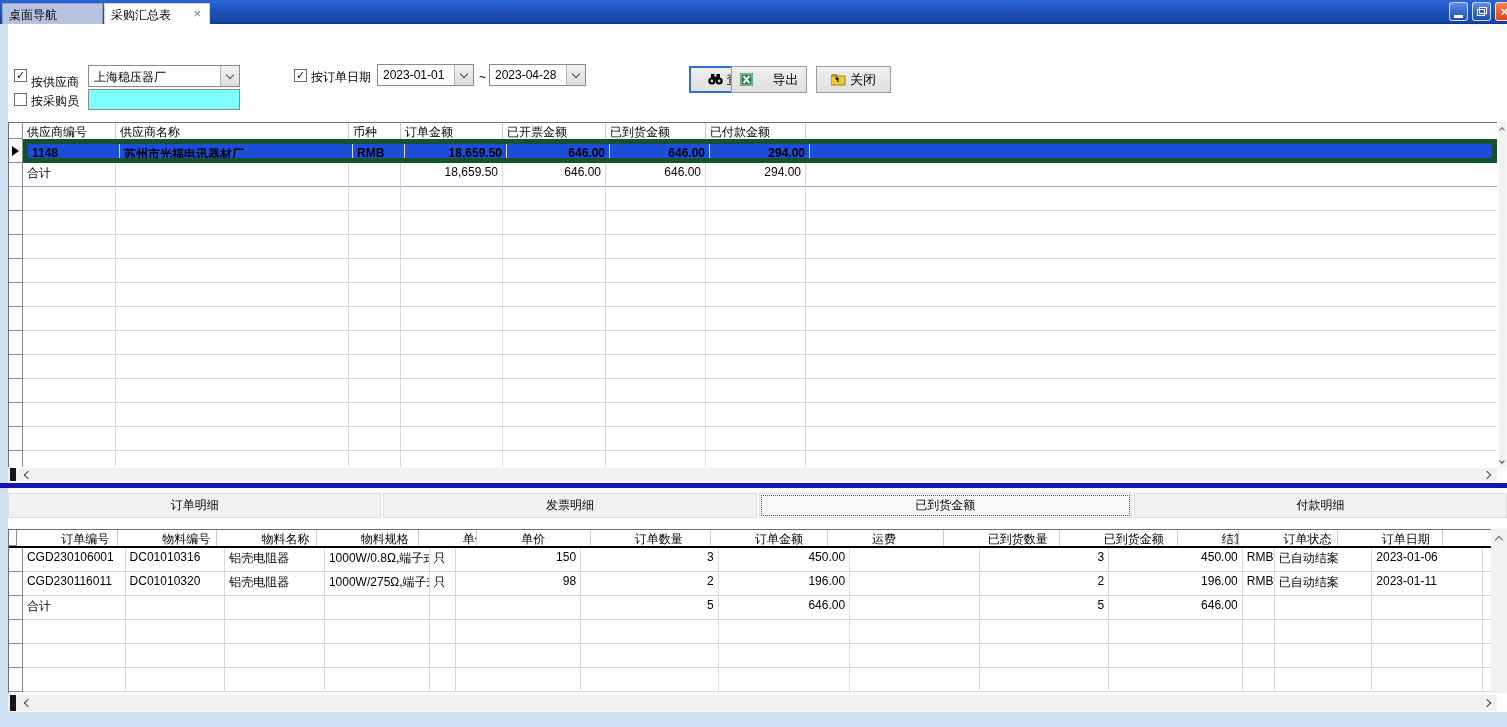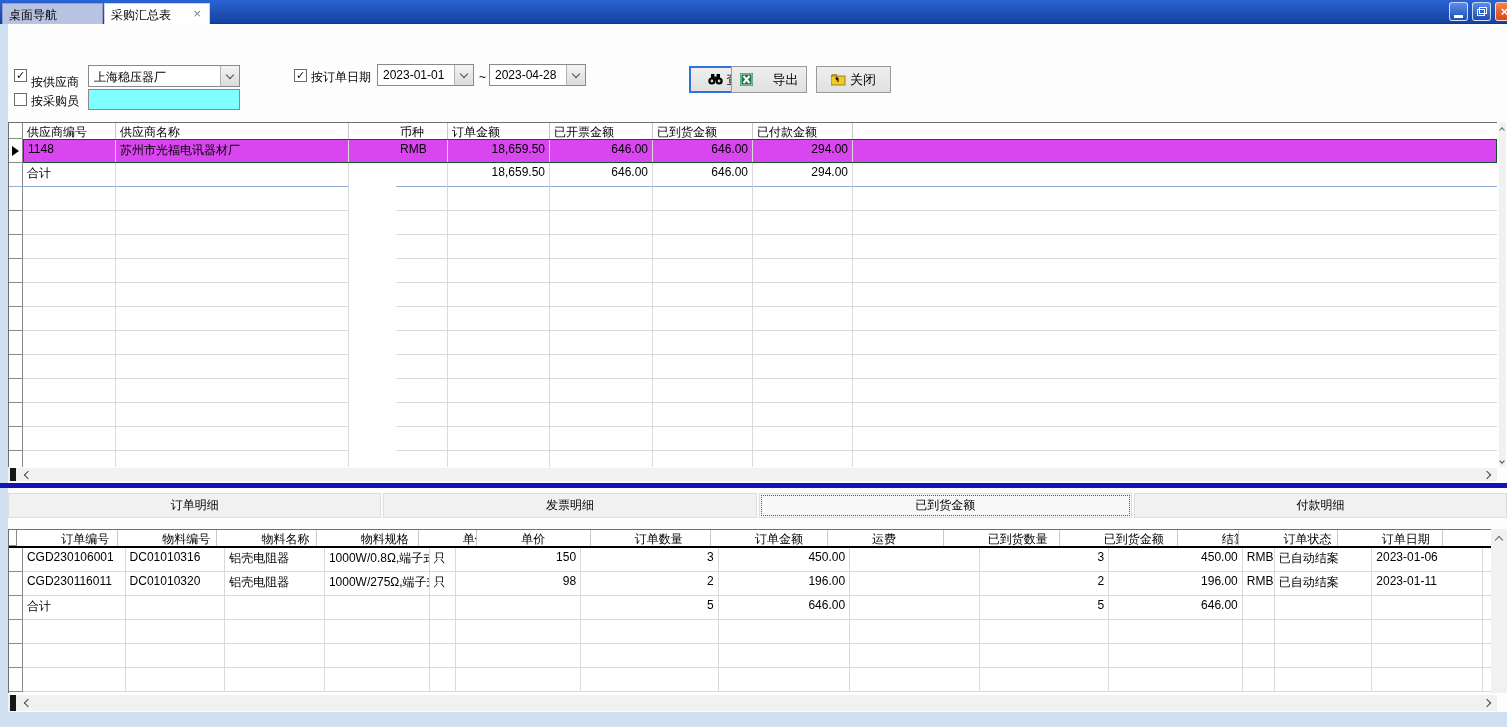--- a/index.html
+++ b/index.html
@@ -57,23 +57,23 @@
   .trow.head{height:16px;}
   .cell{box-sizing:border-box;padding:2px 4px 0 4px;overflow:hidden;white-space:nowrap;
         border-right:1px solid #d9d9d9;border-bottom:1px solid #d9d9d9;}
   .head .cell{border-bottom:none;padding-top:1px;border-right:1px solid #c9c9c9;cursor:pointer;}
   .cell.rowhdr{border-right:1px solid #8a8a8a;border-bottom:1px solid #8a8a8a;background:#fff;padding:0;position:relative;cursor:default;}
   .cell.nob{border-right:none;}
   .num{text-align:right;}
   .rowmark{position:absolute;left:3px;top:7px;width:0;height:0;
       border-left:7px solid #000;border-top:5px solid transparent;border-bottom:5px solid transparent;}
   
-  .tc0{width:14px;} .tc1{width:93px;} .tc2{width:233px;} .tc3{width:52px;margin-left:47px;}
+  .tc0{width:14px;} .tc1{width:93px;} .tc2{width:233px;} .tc3{width:52px;}
   .tc4{width:102px;} .tc5{width:103px;} .tc6{width:100px;} .tc7{width:100px;} .tcf{flex:1;}
-  .selwrap{display:flex;flex:1;border:1px solid #14532d;background:#d946ef;box-sizing:border-box;}
+  .selwrap{display:flex;flex:1;border:5px solid #14532d;background:#1d4ed8;box-sizing:border-box;font-weight:bold;}
   .selwrap .cell{border-bottom:none;padding-top:2px;}
   .totrow .cell{border-bottom:1px solid #93aed2;}
   
   .dc0{width:14px;} .dc1{width:103px;} .dc2{width:100px;} .dc3{width:100px;} .dc4{width:105px;}
   .dc5{width:26px;} .dc6{width:126px;} .dc7{width:138px;} .dc8{width:132px;} .dc9{width:130px;}
   .dc10{width:130px;} .dc11{width:134px;} .dc12{width:32px;} .dc13{width:98px;} .dc14{width:111px;} .dcf{flex:1;}
   .bhead{border-bottom:2px solid #000;gap:40px;}
 
   
   .hscroll{background:#f1f1f1;}

